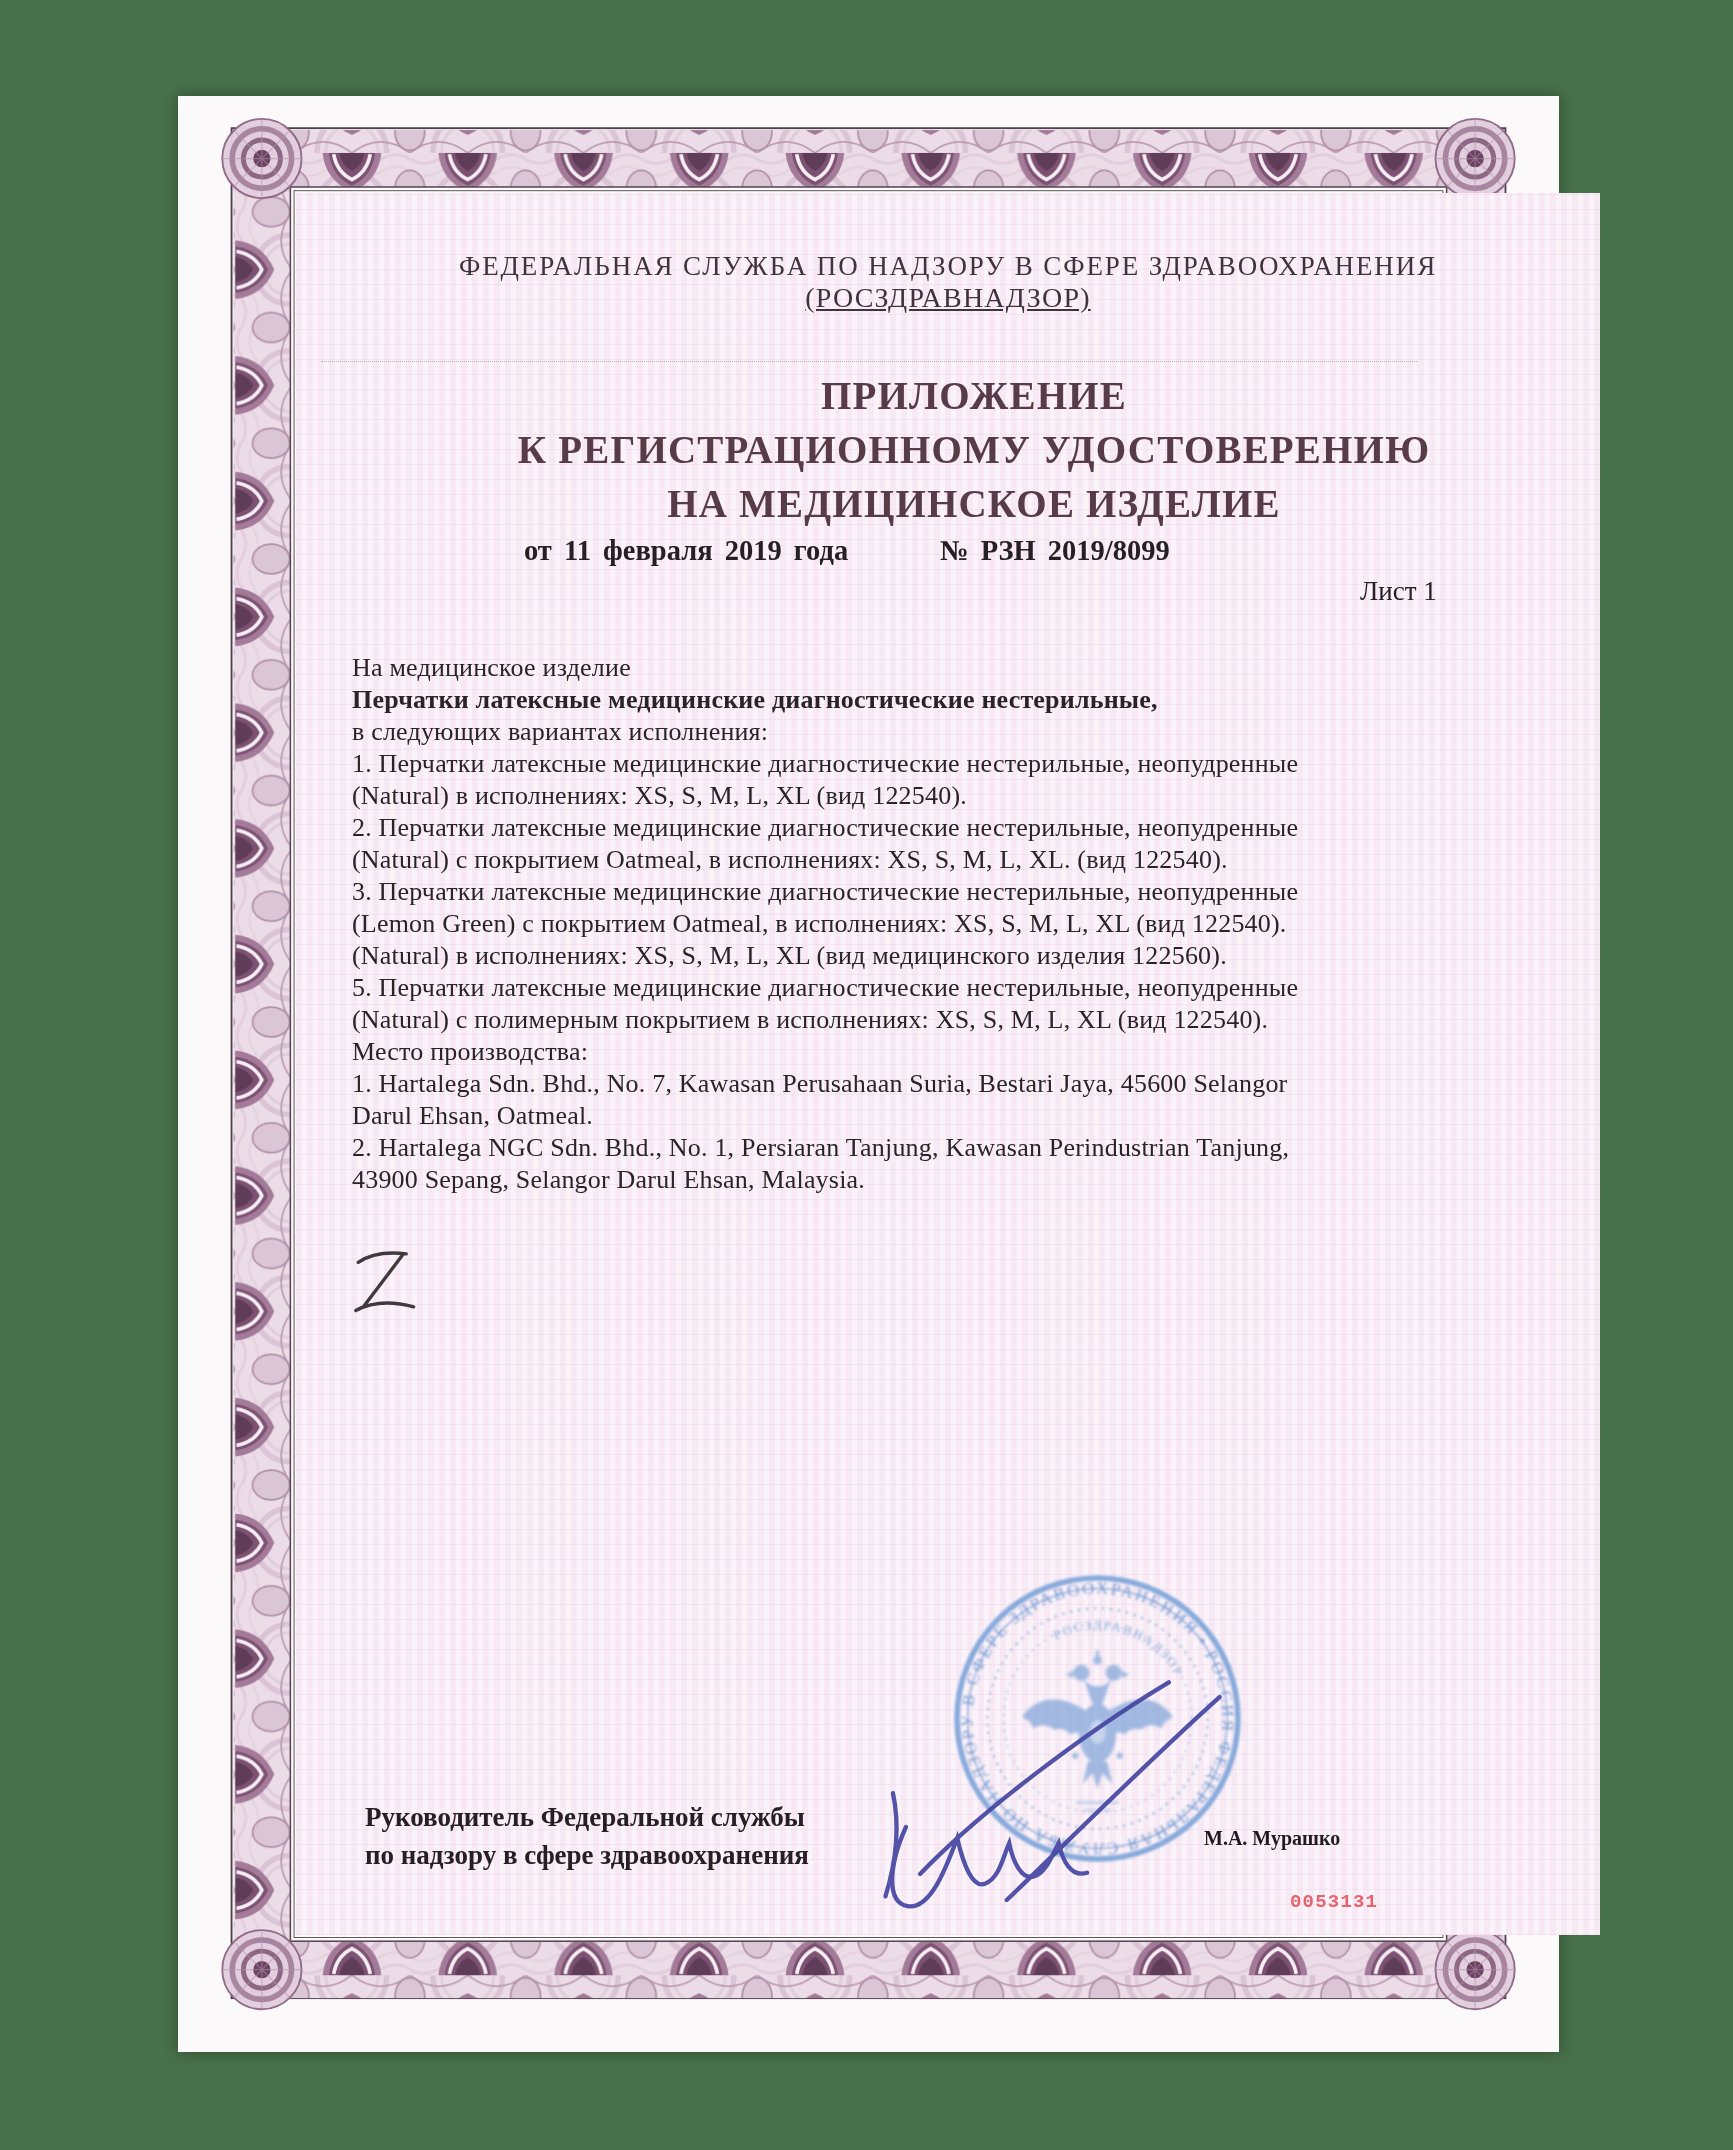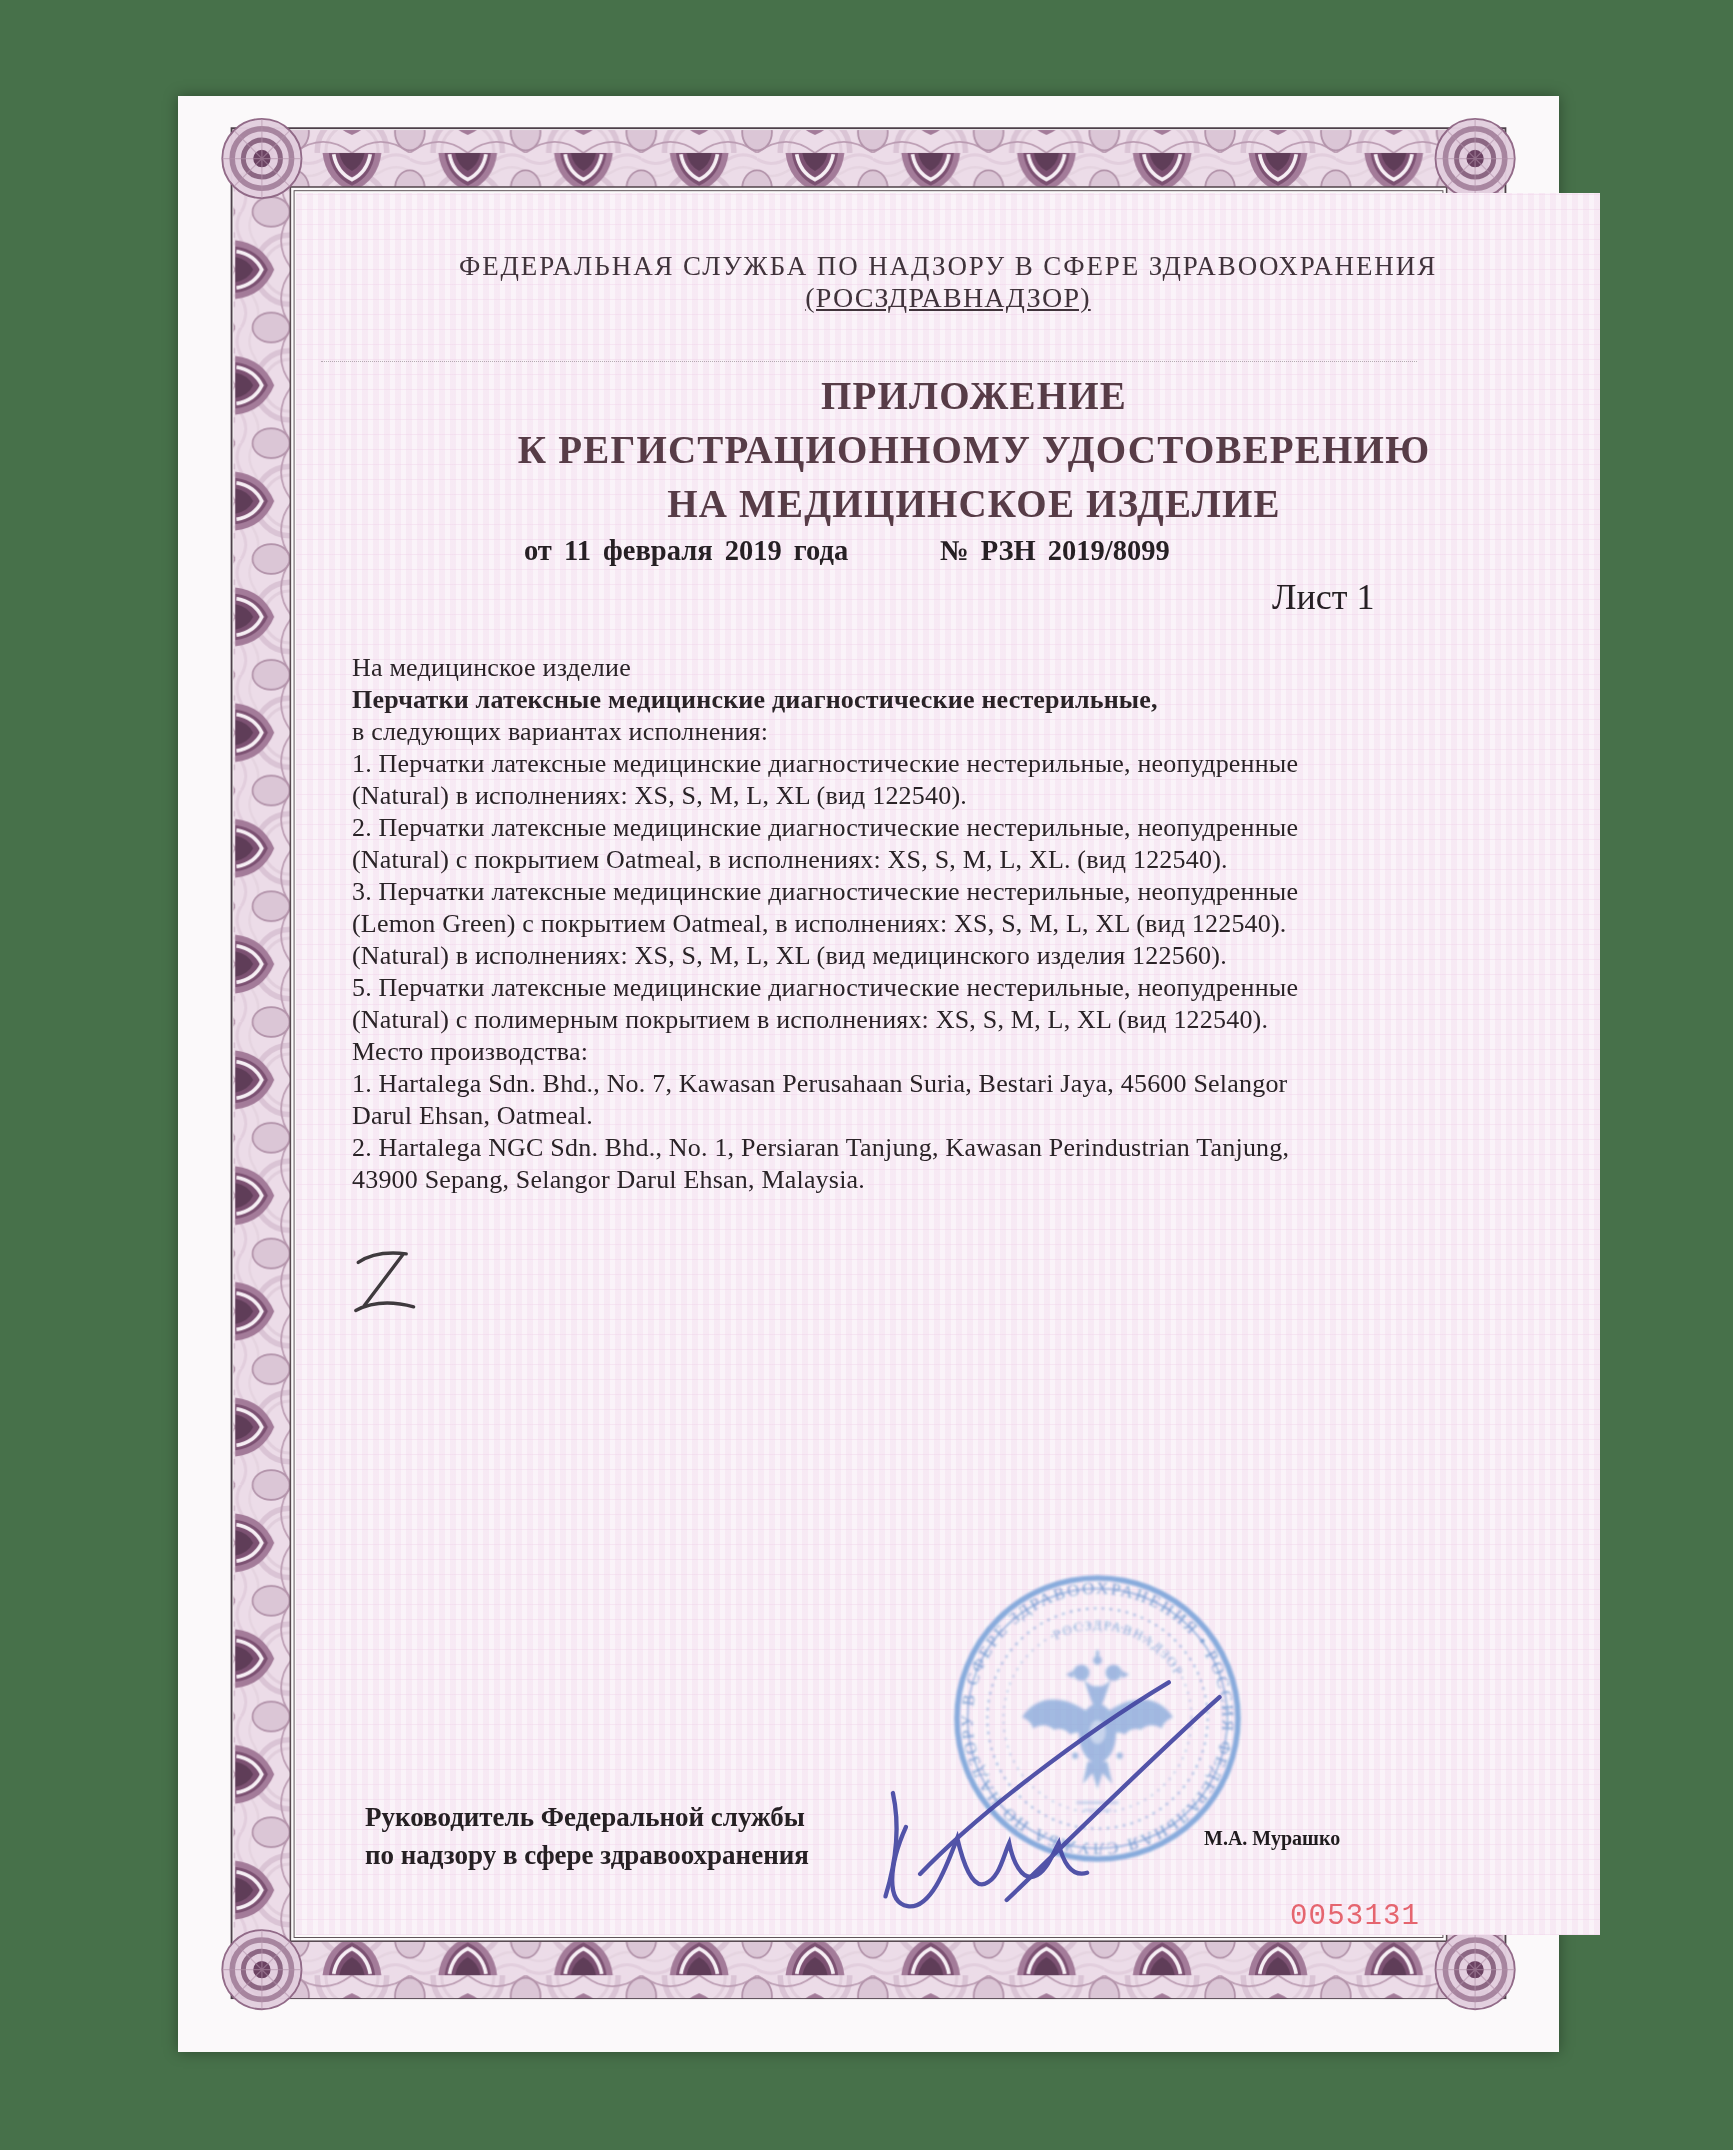--- a/index.html
+++ b/index.html
@@ -15,32 +15,32 @@
       #f8eef6;}
   .abs{position:absolute;}
   .center{left:0;width:100%;text-align:center;}
   .agency{top:58px;font-size:27px;line-height:31px;letter-spacing:1.9px;color:#40333b;}
   .agency .l2{font-size:28px;letter-spacing:1.2px;text-decoration:underline;}
   .dotline{top:168px;left:25px;width:1096px;border-top:1.9px dotted rgba(126,114,122,.55);}
   .doctitle{top:176px;font-weight:700;font-size:39px;line-height:54px;letter-spacing:1.2px;color:#573c47;padding-left:26px;}
   .issue{top:342px;font-size:28.5px;font-weight:700;color:#262024;word-spacing:5px;}
   .issue .date{position:absolute;left:228px;white-space:nowrap;}
   .issue .num{position:absolute;left:644px;white-space:nowrap;}
-  .sheet{top:383px;left:976px;font-size:36px;color:#262024;white-space:nowrap;}
+  .sheet{top:383px;left:1064px;font-size:27px;color:#262024;white-space:nowrap;}
   .bodytext{top:459px;left:56px;width:1091px;font-size:26px;line-height:32px;
             letter-spacing:0.2px;color:#2a2327;}
   .bline{white-space:nowrap;}
   .bline[data-weight="bold"]{font-weight:700;}
   .zmark{left:56px;top:1051px;}
   .stampsvg{left:653px;top:1377px;}
   .sigsvg{left:582px;top:1467px;}
   .official{top:1605px;left:69px;font-size:27px;line-height:38px;font-weight:700;color:#262024;}
   .signername{top:1634px;left:908px;font-size:20px;font-weight:700;color:#1f1b1e;white-space:nowrap;}
-  .serial{top:1698px;left:994px;font-family:"Liberation Mono",monospace;font-weight:400;
-          font-size:29px;letter-spacing:1.2px;color:#e5656f;white-space:nowrap;margin-top:9px;}
+  .serial{top:1698px;left:994px;font-family:"Liberation Mono",monospace;font-weight:700;
+          font-size:19px;letter-spacing:1.2px;color:#e5656f;white-space:nowrap;}
 </style>
 </head>
 <body>
 
 <div class="canvas">
   <div class="page">
 
     <svg class="frame" width="1381" height="1956" viewBox="0 0 2230 3160" xmlns="http://www.w3.org/2000/svg" xmlns:xlink="http://www.w3.org/1999/xlink">
       <defs>
         <g id="tile">

